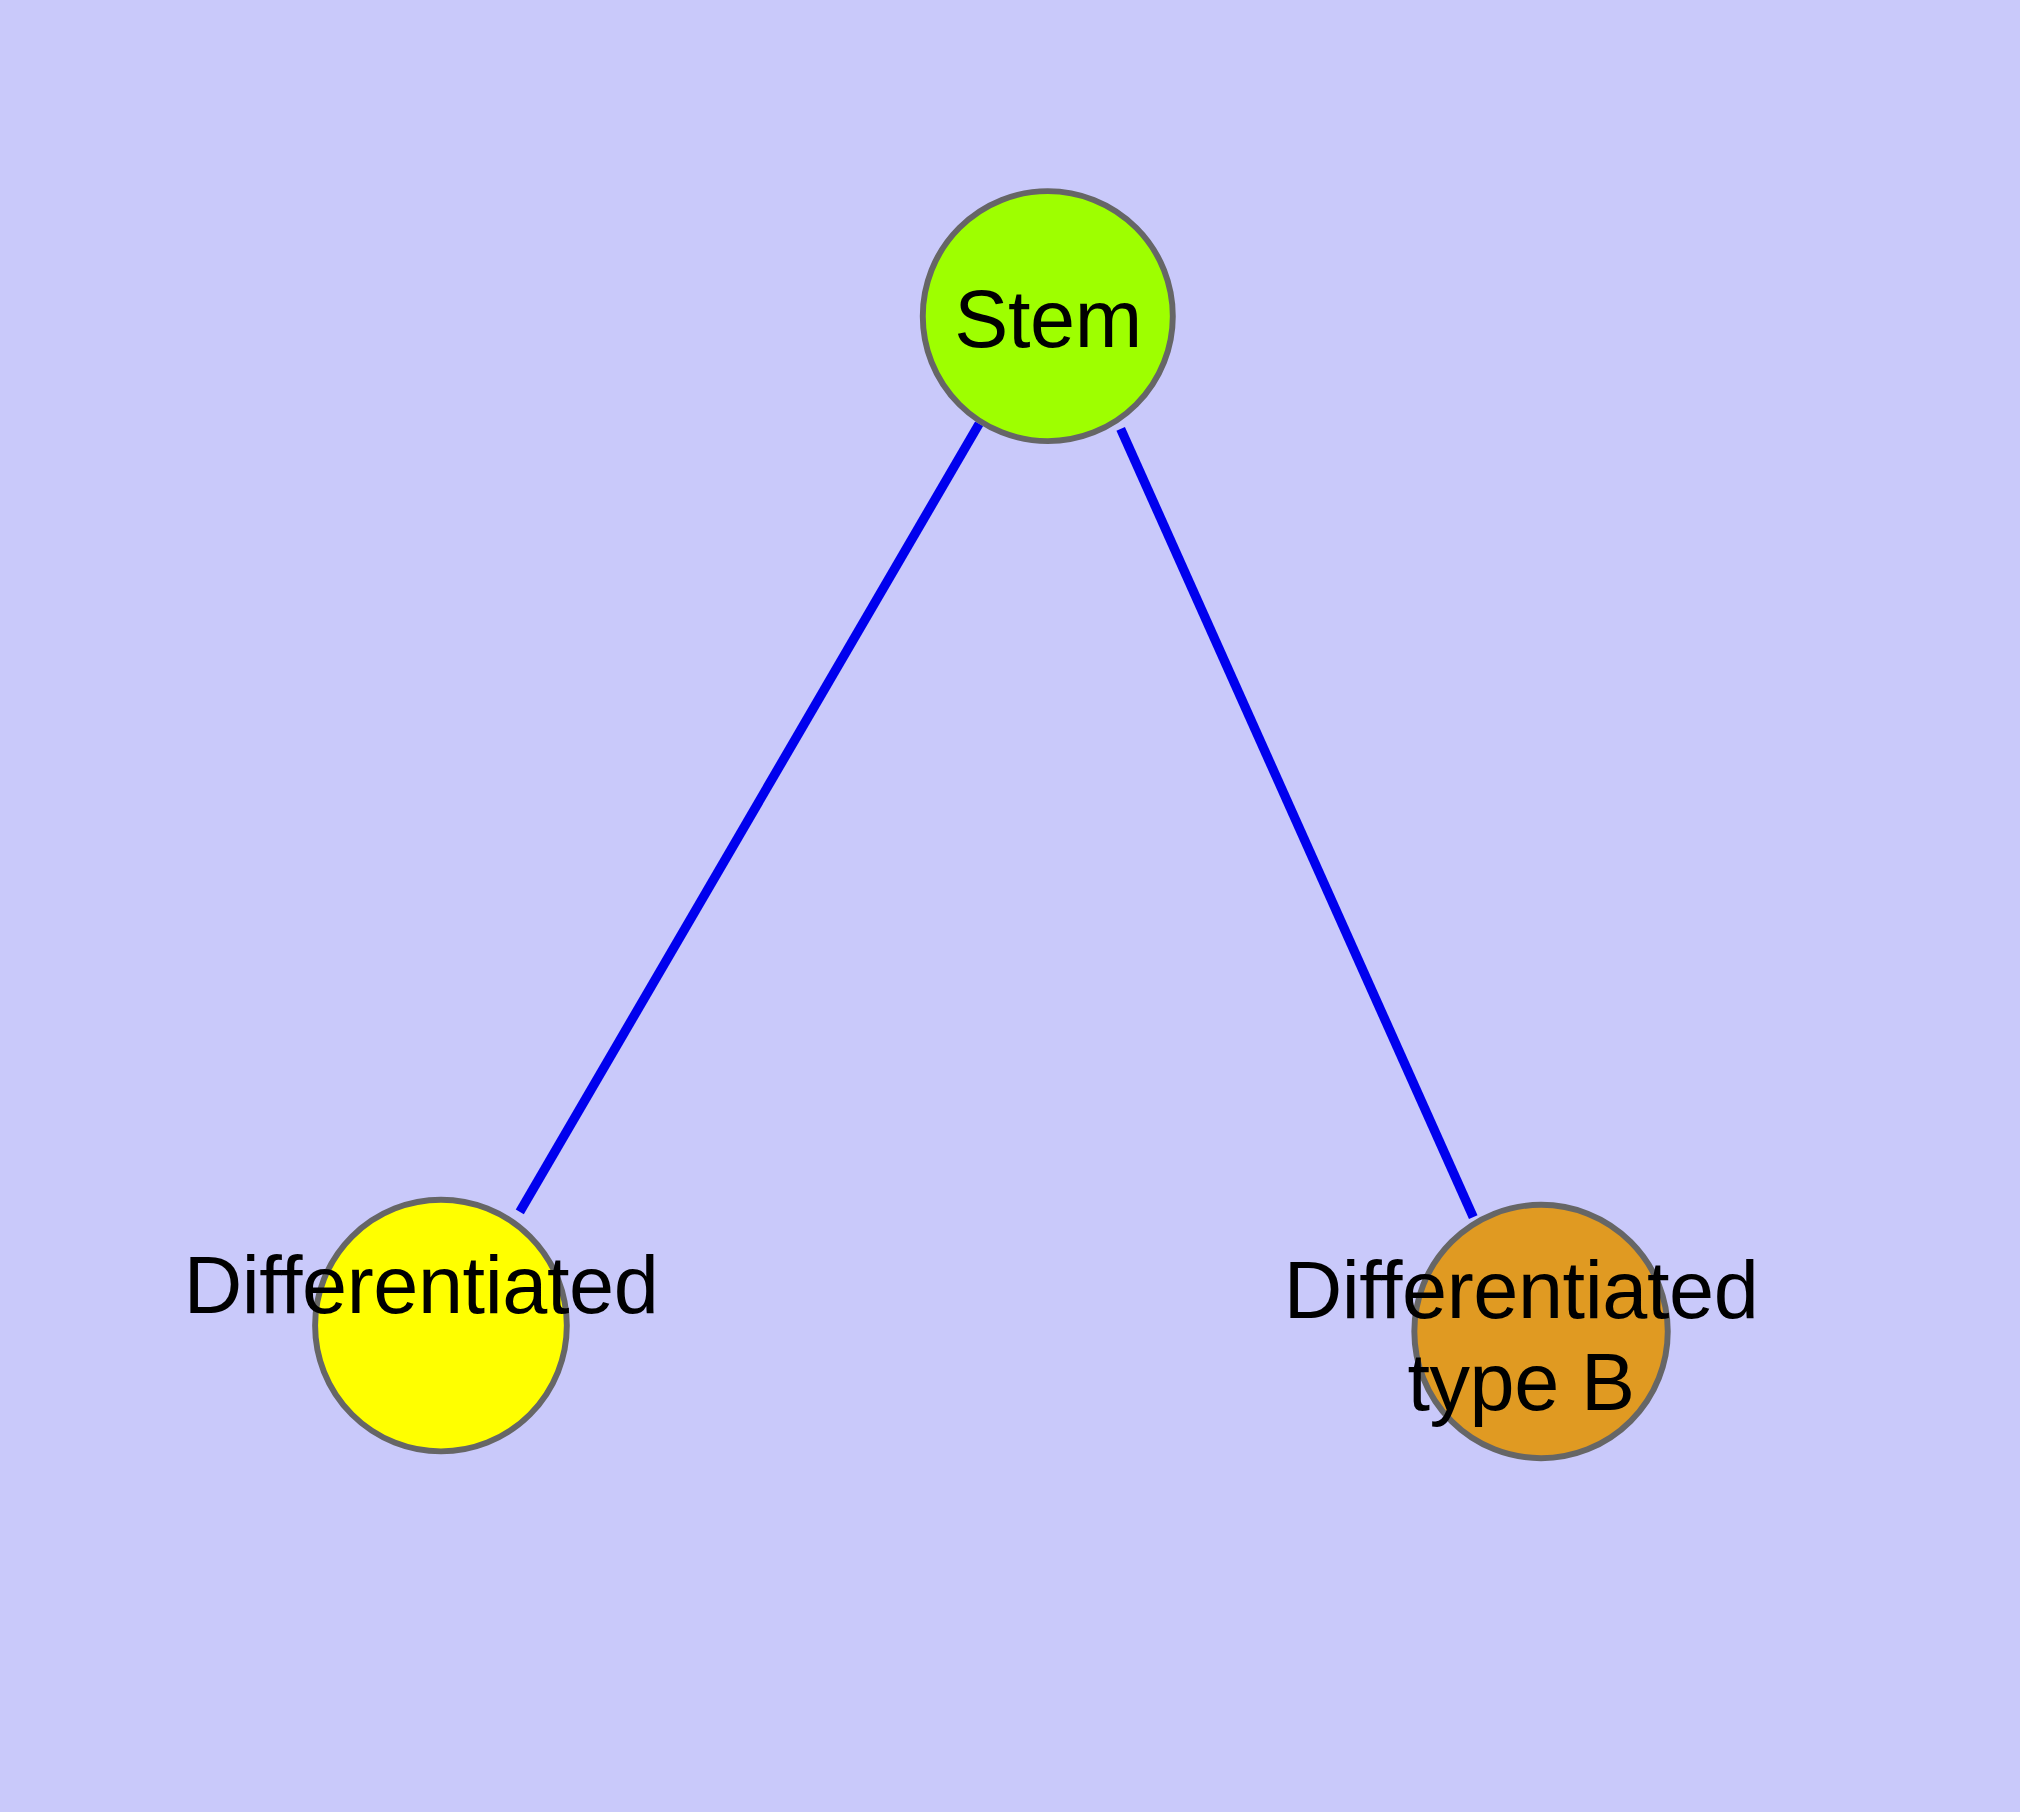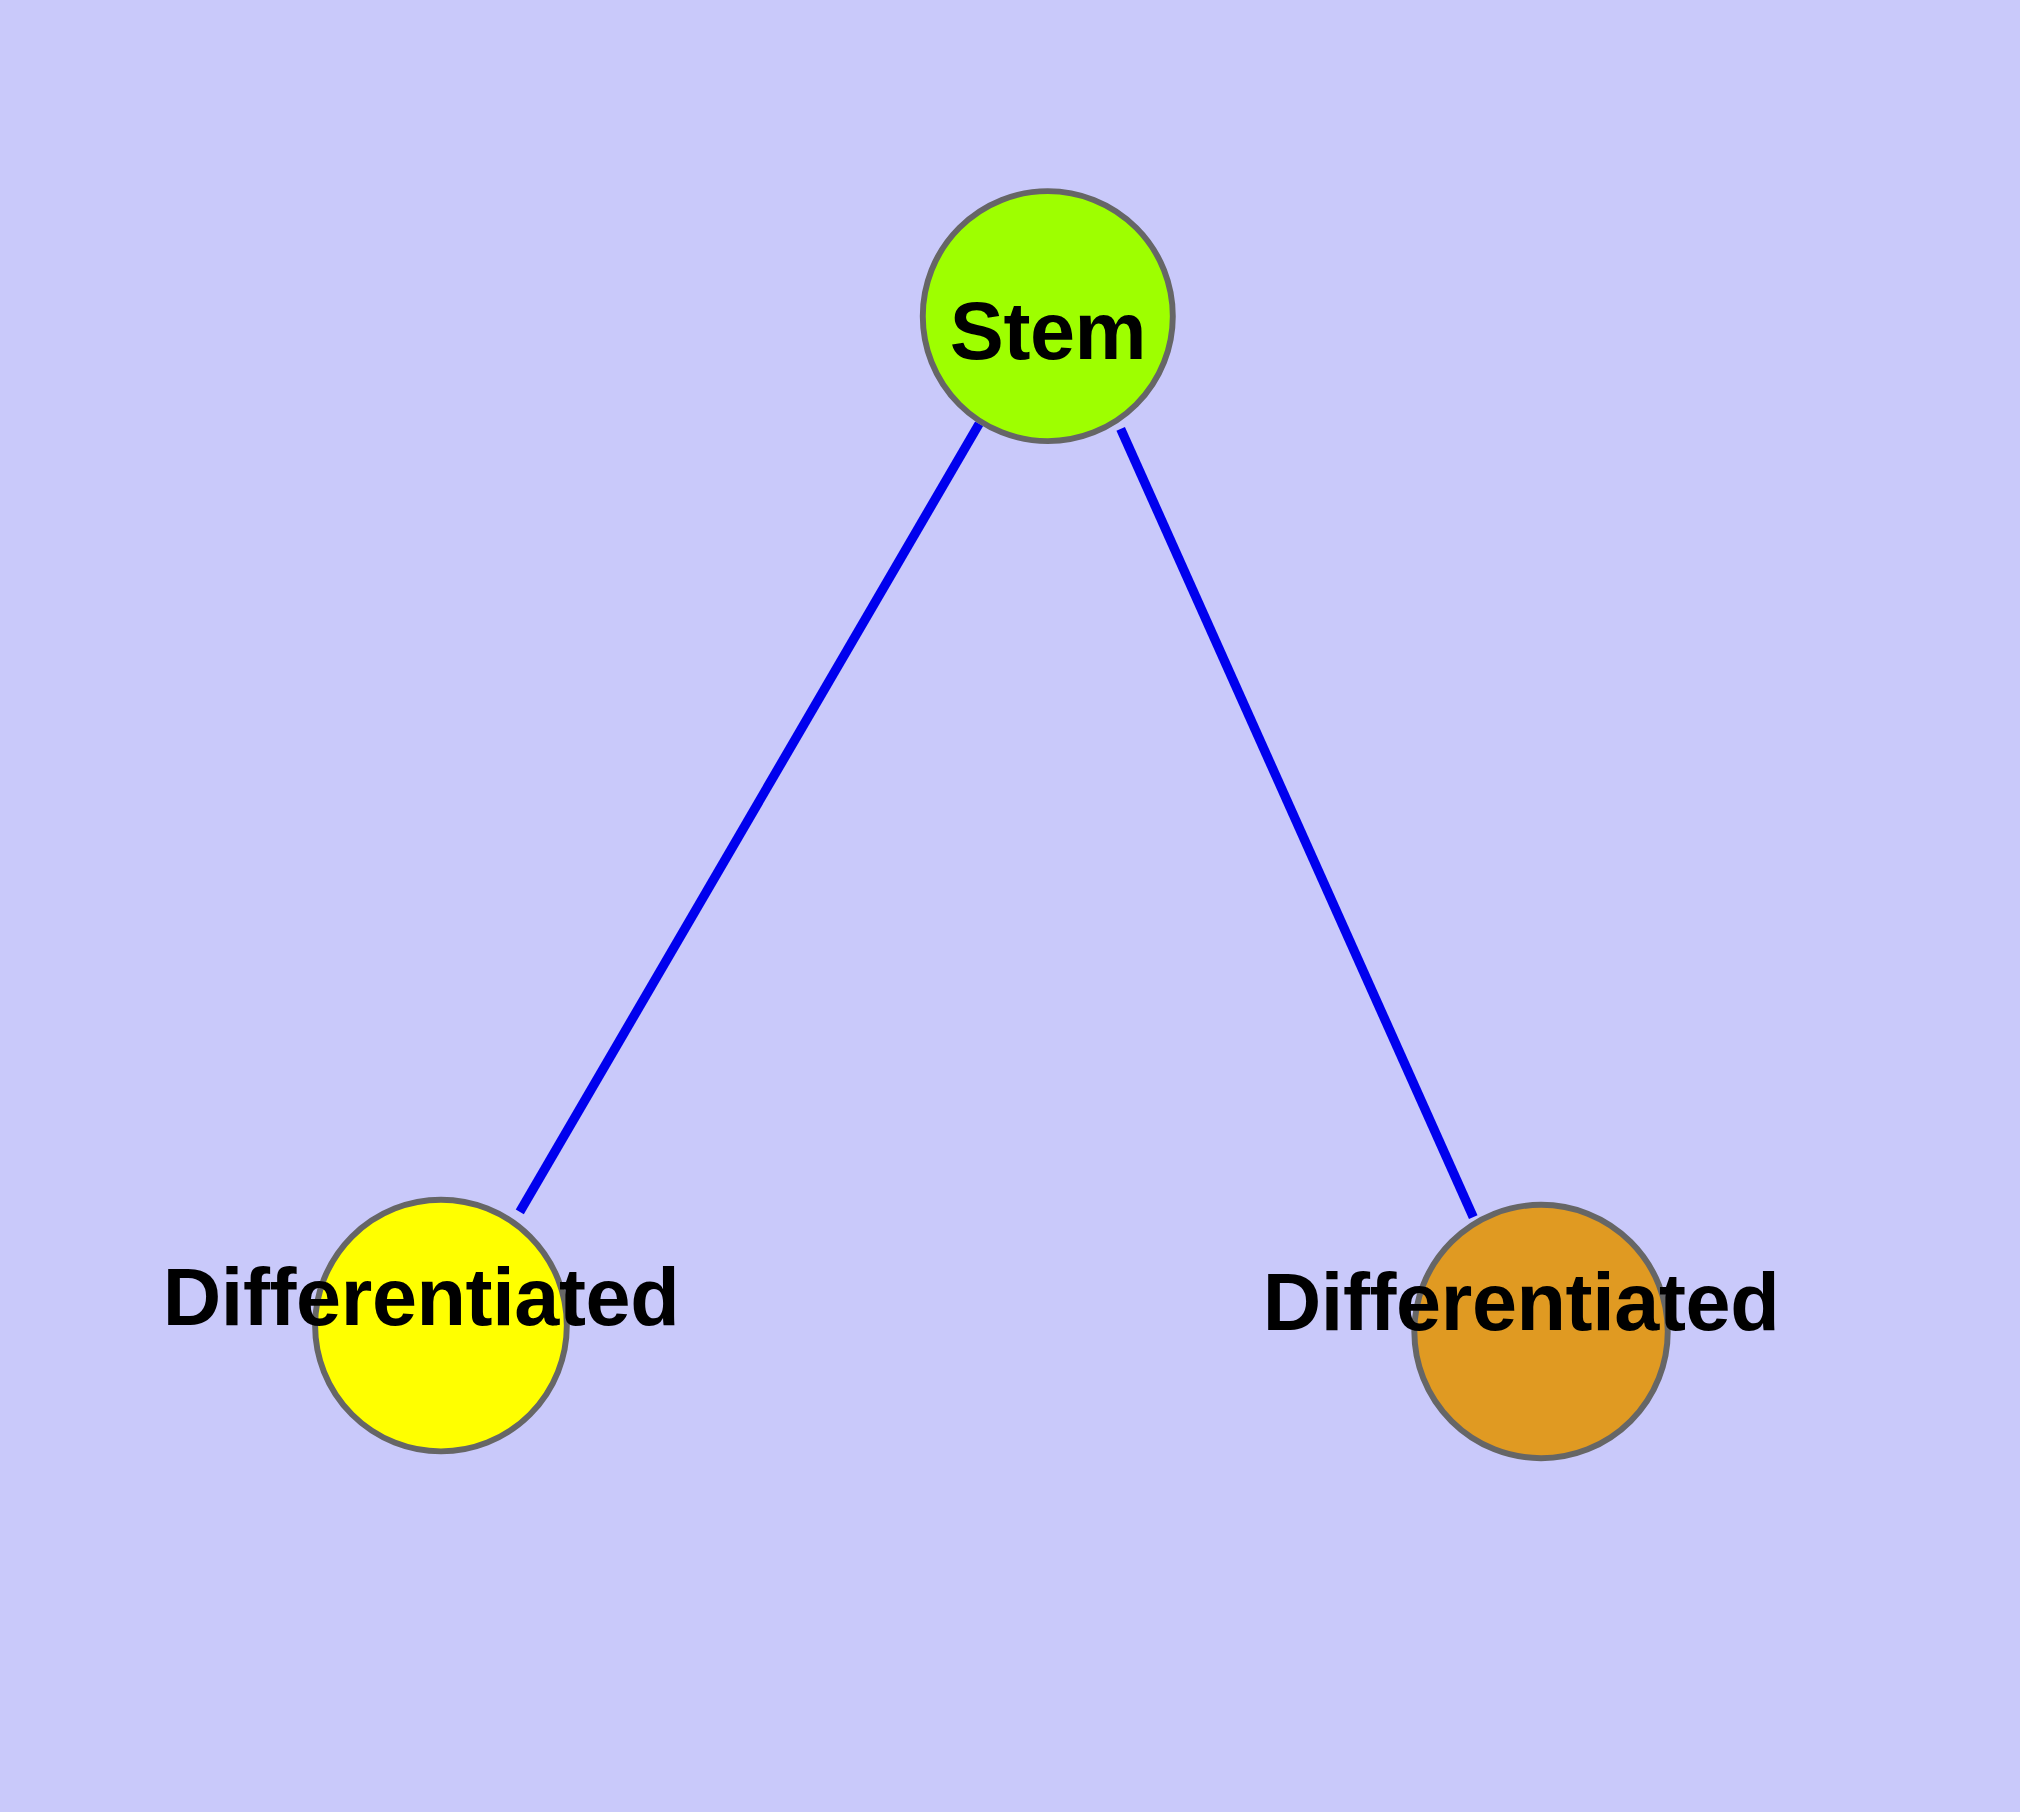--- a/index.html
+++ b/index.html
@@ -25,26 +25,25 @@
   #graph-svg {
     position: absolute;
     left: 0;
     top: 0;
     width: 2021px;
     height: 1812px;
   }
   .node-label {
     position: absolute;
     text-align: center;
-    font-weight: bold;
+    font-weight: normal;
     color: #000000;
     line-height: 1.14;
     white-space: nowrap;
     letter-spacing: -0.4px;
-    margin-top: 12px;
     -webkit-font-smoothing: antialiased;
   }
   .node-label span {
     display: block;
   }
   #label-stem {
     font-size: 81px;
     left: 1048px;
     top: 273px;
     transform: translate(-50%, 0);
@@ -87,16 +86,17 @@
   <div class="node-label" id="label-stem">
     <span>Stem</span>
   </div>
 
   <div class="node-label" id="label-diff-a">
     <span>Differentiated</span>
   </div>
 
   <div class="node-label" id="label-diff-b">
     <span>Differentiated</span>
+    <span>type B</span>
   </div>
 
 </div>
 
 
 </body></html>

